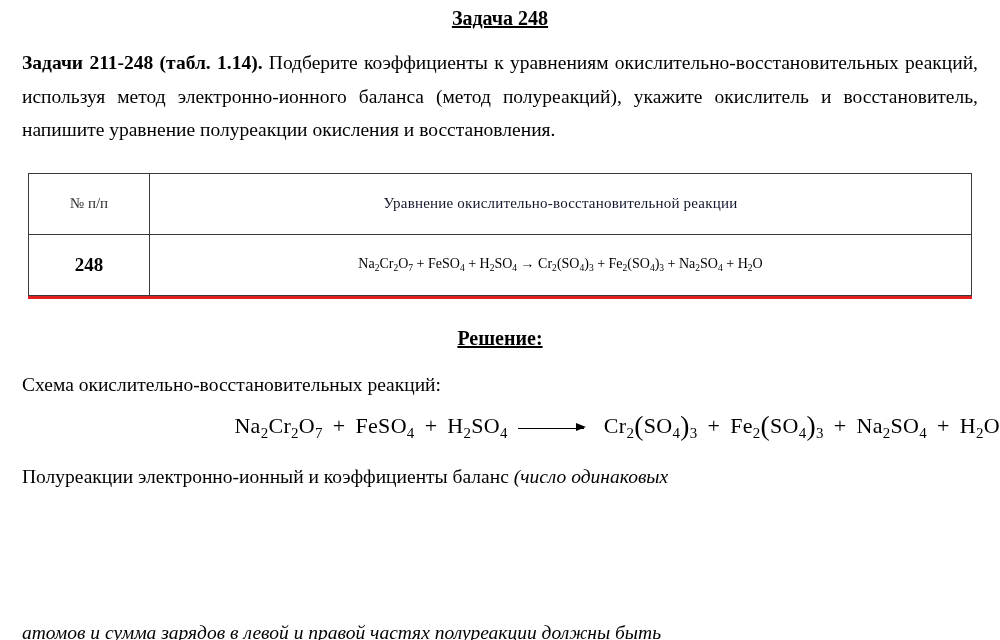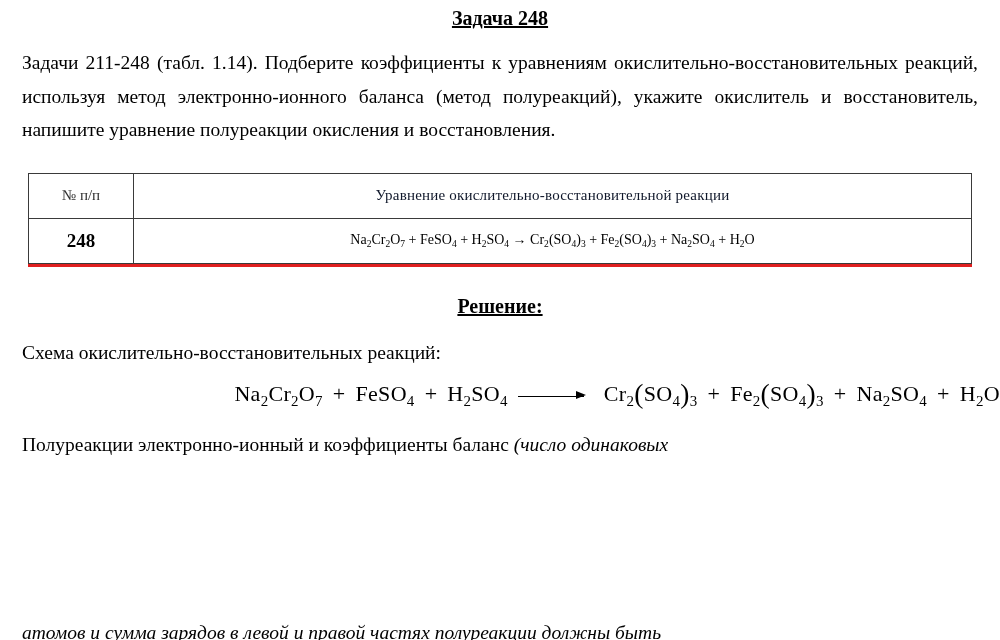--- a/index.html
+++ b/index.html
@@ -30,31 +30,31 @@
     line-height: 1.2;
   }
   .para {
     font-size: 19.5px;
     line-height: 1.72;
     text-align: justify;
     margin: 16px 22px 0 22px;
     text-justify: inter-word;
   }
   .para b {
-    font-weight: normal;
+    font-weight: bold;
   }
   .task-table {
     margin: 26px 28px 0 28px;
     border-collapse: collapse;
     width: 944px;
     border: 1px solid #3a3a3a;
   }
   .task-table td, .task-table th {
     border: 1px solid #3a3a3a;
-    padding: 0;
+    padding: 8px;
   }
   .th-num {
     width: 104px;
     text-align: center;
     font-size: 15px;
     font-weight: normal;
     height: 44px;
     color: #2f2f2f;
   }
   .th-eq {

